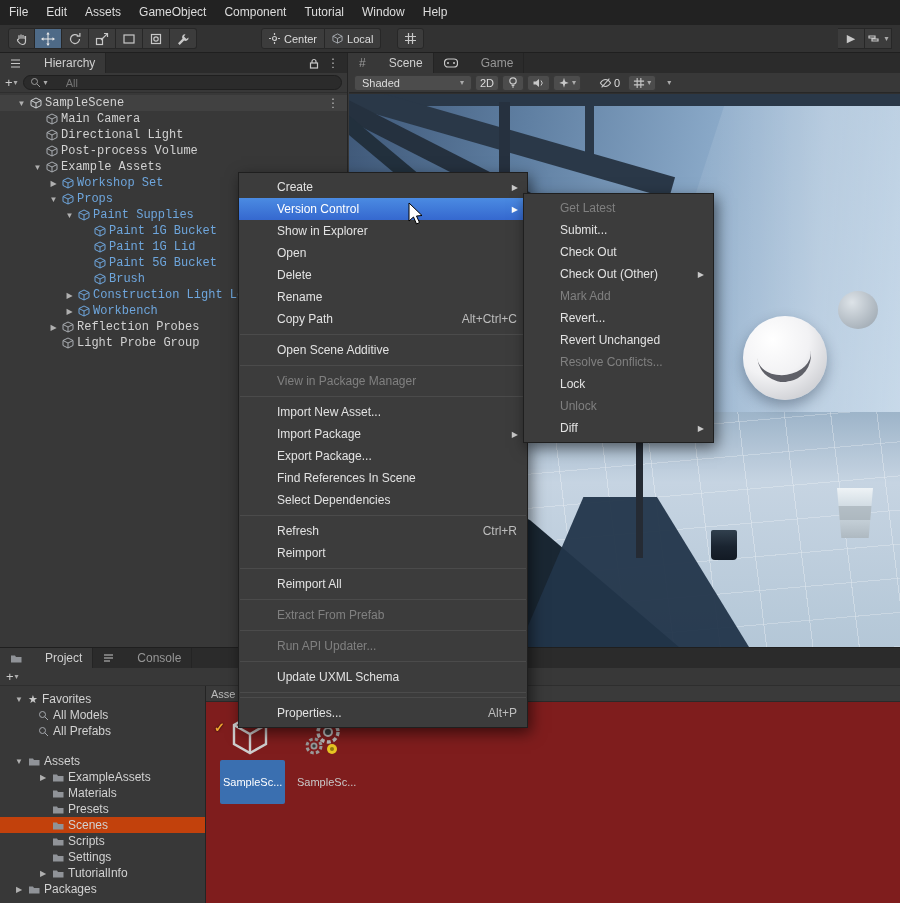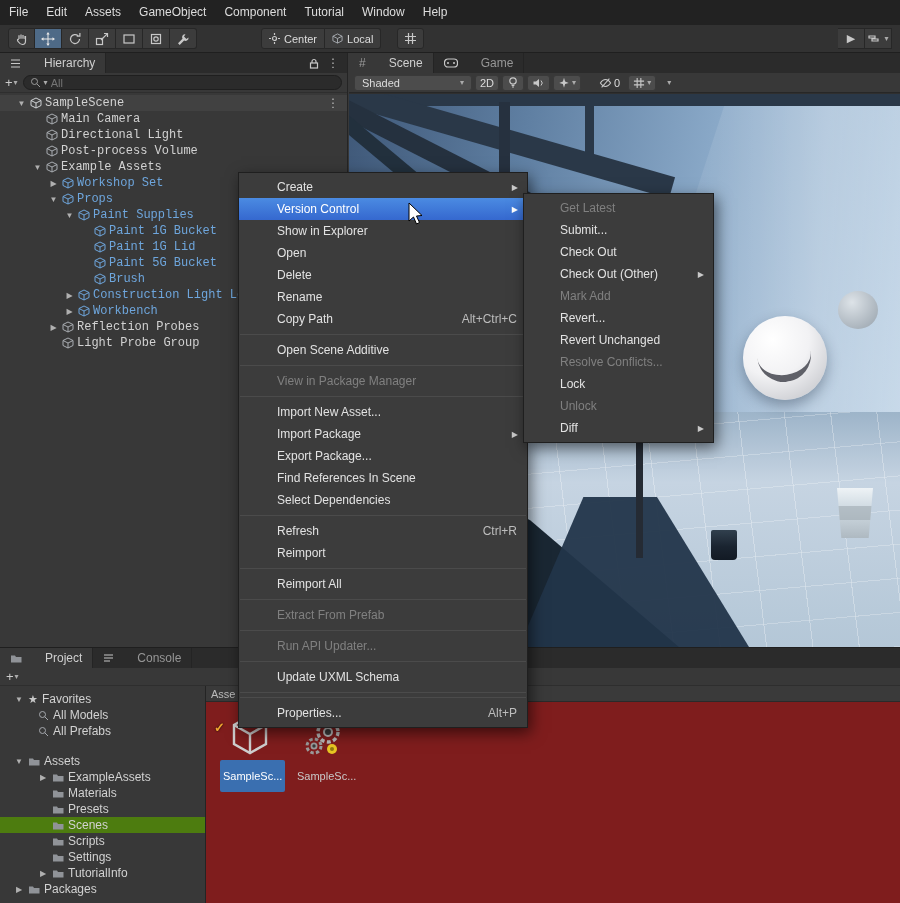--- a/index.html
+++ b/index.html
@@ -42,21 +42,21 @@
   
   .hierarchy-panel { position:absolute; top:53px; left:0; width:348px; height:594px;
     background:#383838; border-right:1px solid #242424; overflow:hidden; }
   .search-row { height:20px; display:flex; align-items:center; gap:5px; padding:0 5px;
     border-bottom:1px solid #2e2e2e; }
   .add-btn { display:flex; align-items:center; color:#ccc; font-size:13px; gap:1px; }
   .caret { font-size:8px; color:#aaa; }
   .search-box { flex:1; height:15px; background:#2b2b2b; border:1px solid #1f1f1f;
     border-radius:8px; display:flex; align-items:center; gap:3px; padding:0 6px; }
   .search-box input { flex:1; background:transparent; border:0; outline:0; color:#bbb;
-    font-size:11px; font-family:"Liberation Sans",sans-serif; }
+    font-size:11px; font-family:"Liberation Sans",sans-serif;margin-left:15px; }
   .tree { padding-top:2px; }
   .trow { height:16px; display:flex; align-items:center; gap:3px; }
   .trow .arrow { width:11px; text-align:center; font-size:8px; color:#b0b0b0; flex:0 0 11px; }
   .trow .lbl { white-space:nowrap;font-family:Liberation Mono, monospace; }
   .blue { color:#6ea6dd; }
   .scene-root { background:#414141; }
   .kebab { margin-left:auto; margin-right:8px; color:#bbb; }
   .l0{padding-left:16px}.l1{padding-left:32px}.l2{padding-left:48px}.l3{padding-left:64px}.l4{padding-left:80px}
   .cube { color:#a9adb2; } .cubeb { color:#6ea6dd; } .cubes { color:#d0d3d6; }
 
@@ -108,29 +108,29 @@
   
   .bottom-panel { position:absolute; top:647px; left:0; right:0; bottom:0; background:#383838;
     border-top:1px solid #1f1f1f; }
   .proj-toolbar { height:18px; display:flex; align-items:center; padding:0 6px;
     border-bottom:1px solid #2e2e2e; }
   .proj-body { position:absolute; top:38px; left:0; right:0; bottom:0; display:flex; }
   .pleft { width:206px; border-right:1px solid #242424; padding-top:5px; overflow:hidden; }
   .prow { height:16px; display:flex; align-items:center; gap:4px; }
   .prow .arrow { width:10px; text-align:center; font-size:8px; color:#b0b0b0; flex:0 0 10px; }
   .pl1 { padding-left:14px; } .pl2 { padding-left:38px; }
-  .sel { background:#4d7c0f; }
+  .sel { background:#c2410c; }
   .star { color:#c8c8c8; font-size:11px; }
   .folder { color:#909398; }
   .gap8 { height:14px; }
   .pright { flex:1; background:#7f1d1d; position:relative; overflow:hidden; }
   .pheader { height:16px; background:#3a3a3a; border-bottom:1px solid #2a2a2a; color:#bbb;
     font-size:11px; line-height:16px; padding-left:5px; }
   .aitem { position:absolute; width:60px; text-align:center; }
-  .alabel { font-size:11px; color:#c9c9c9; display:inline-block; padding:10px 3px; border-radius:2px;
+  .alabel { font-size:11px; color:#c9c9c9; display:inline-block; padding:16px 3px; border-radius:2px;
     margin-top:2px; white-space:nowrap; }
   .alabel.selected { background:#3a6fb0; color:#fff; }
   .badge { position:absolute; left:-6px; top:8px; color:#f0a431; font-weight:bold; font-size:13px;
     text-shadow:0 0 2px #000; }
 
   
   .ctx { position:absolute; background:#3c3c3c; border:1px solid #1f1f1f; padding:3px 0;
     box-shadow:3px 5px 14px rgba(0,0,0,.55); z-index:60; }
   .ctx-main { left:238px; top:172px; width:290px; }
   .ctx-sub  { left:523px; top:193px; width:191px; z-index:61; }

